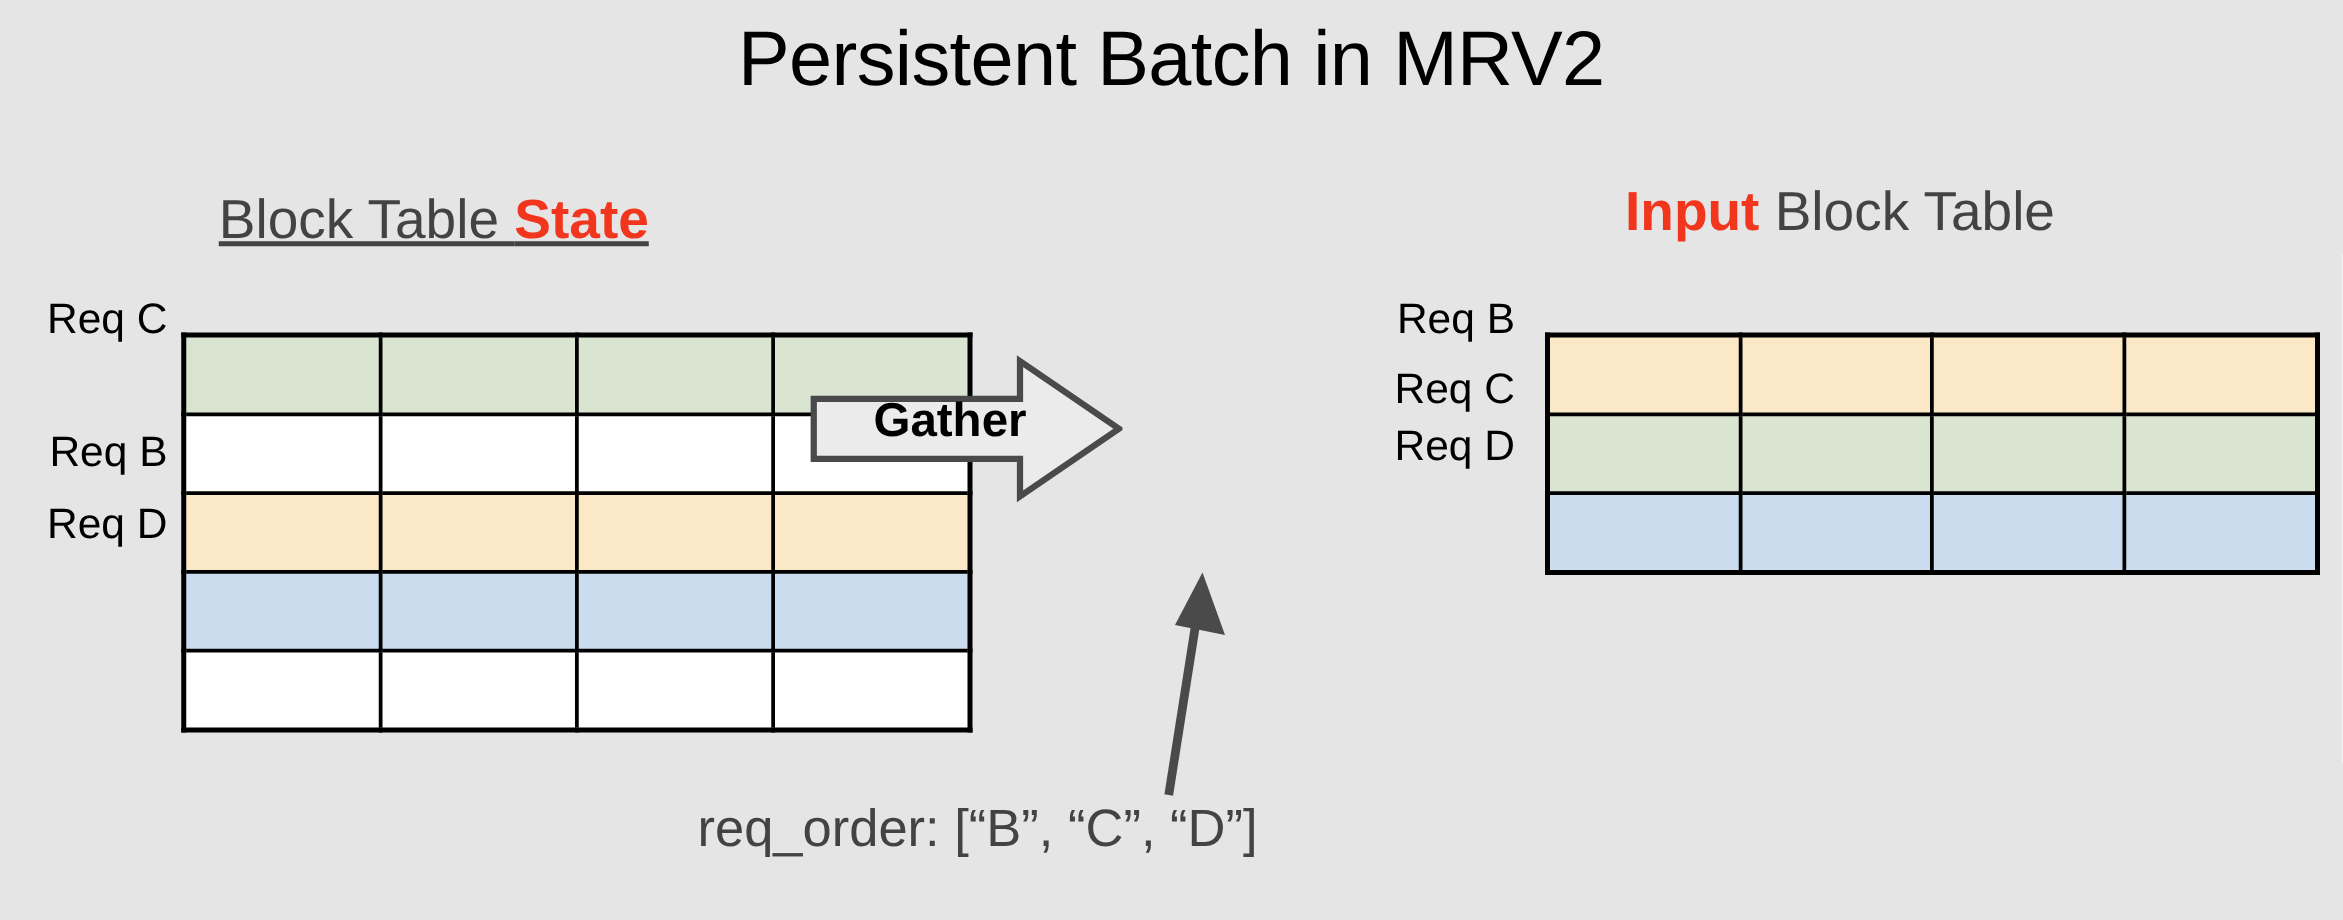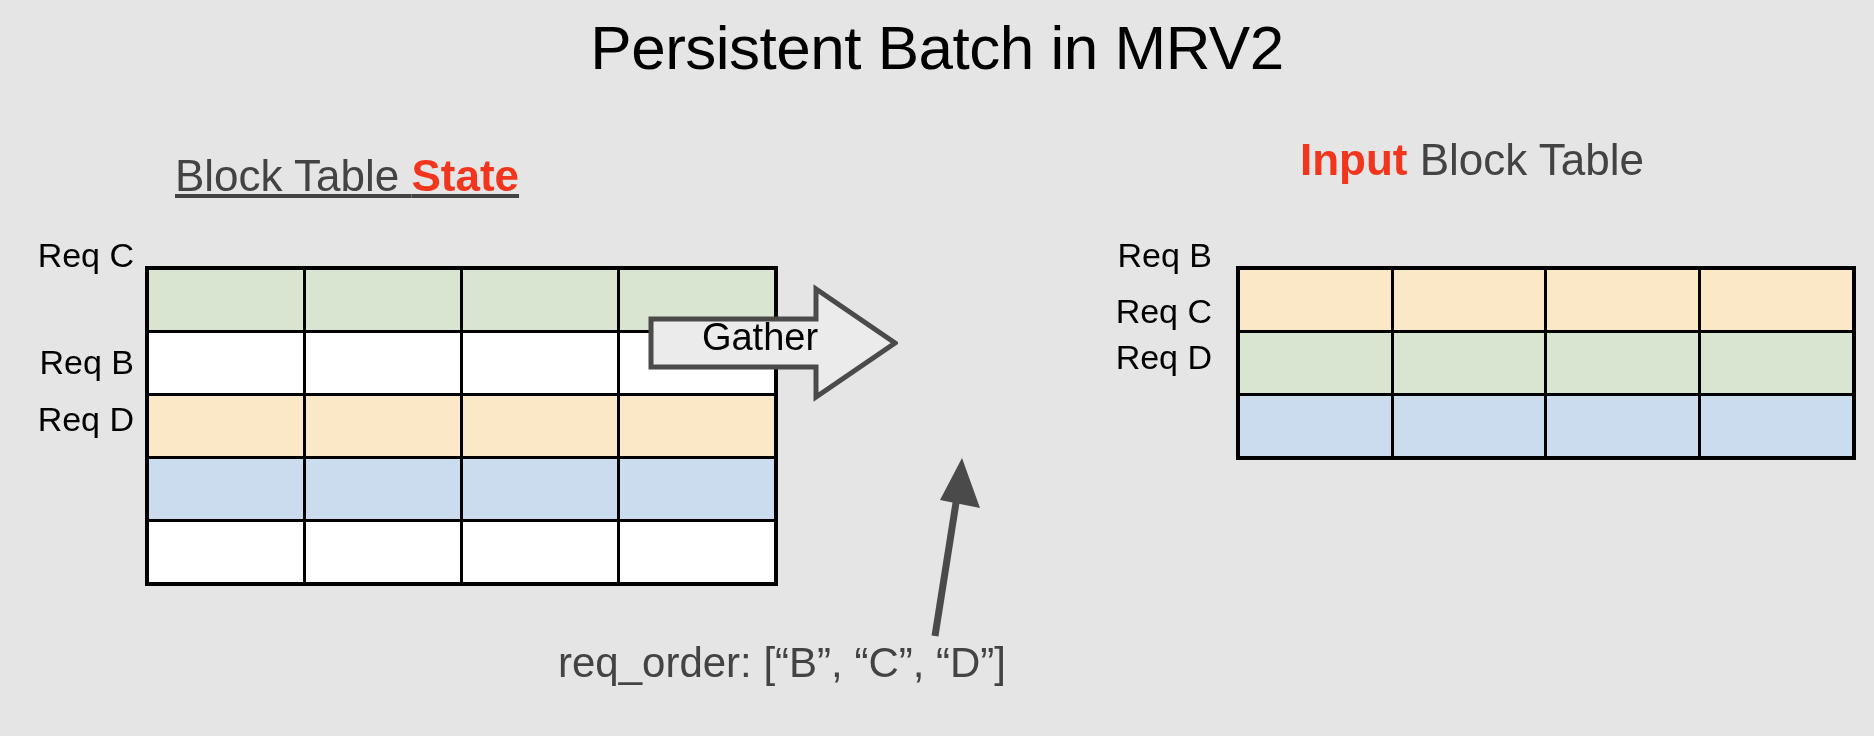--- a/index.html
+++ b/index.html
@@ -39,21 +39,21 @@
     font-size: 44px;
     line-height: 1.1;
     color: #434343;
     white-space: nowrap;
   }
   .section-heading .accent {
     color: #f1361d;
     font-weight: bold;
   }
   #heading-left  { left: 175px;  top: 152px; text-decoration: underline; }
-  #heading-right { left: 1300px; top: 136px; }
+  #heading-right { left: 1300px; top: 146px; }
 
   
   .block-table {
     position: absolute;
     border-collapse: collapse;
     table-layout: fixed;
     border: 4px solid #000000;
   }
   .block-table td {
     border: 3px solid #000000;
@@ -110,20 +110,21 @@
   #gather-label {
     position: absolute;
     left: 660px;
     top: 318px;
     width: 200px;
     text-align: center;
     font-size: 38px;
     line-height: 1;
     color: #000000;
     white-space: nowrap;
+    font-weight: bold;
   }
 
   
   #pointer-arrow {
     position: absolute;
     left: 890px;
     top: 450px;
     width: 130px;
     height: 190px;
   }

